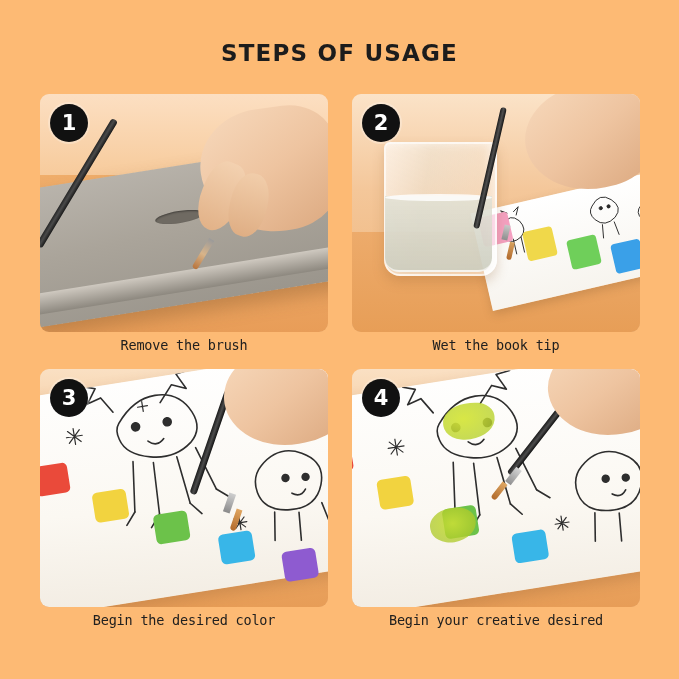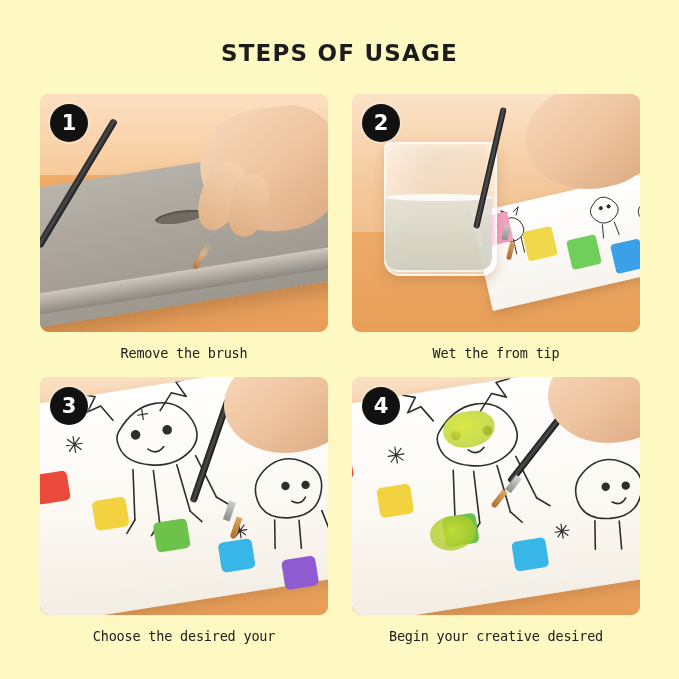--- a/index.html
+++ b/index.html
@@ -10,21 +10,21 @@
     width: 679px;
     height: 679px;
     background: #f5f4f2;
     font-family: "DejaVu Sans", sans-serif;
     overflow: hidden;
   }
   .page {
     position: relative;
     width: 679px;
     height: 679px;
-    background: #fef9c3;
+    background: #fdba74;
   }
   .title {
     position: absolute;
     top: 40px;
     left: 0;
     width: 679px;
     text-align: center;
     font-family: "DejaVu Sans", sans-serif;
     font-weight: bold;
     font-size: 23px;
@@ -47,21 +47,21 @@
   }
   .photo {
     position: relative;
     width: 288px;
     height: 238px;
     border-radius: 9px;
     overflow: hidden;
     background: #f2c18a;
   }
   .caption {
-    margin-top: 12px;
+    margin-top: 4px;
     text-align: center;
     font-family: "DejaVu Sans Mono", monospace;
     font-size: 13.5px;
     line-height: 19px;
     color: #21201f;
     letter-spacing: -0.2px;
   }
   .badge {
     position: absolute;
     top: 10px;
@@ -355,21 +355,21 @@
         <div class="p2-glass"></div>
         <div class="p2-water"></div>
         <div class="p2-water-line"></div>
         <div class="p2-brush"></div>
         <div class="p2-ferrule"></div>
         <div class="p2-tip"></div>
         <div class="hand p2-hand"></div>
         <div class="badge">2</div>
       </div>
       <div class="caption">
-        <div>Wet the from tip</div>
+        <div>Wet the book tip</div>
       </div>
     </div>
 
     <div class="cell">
       <div class="photo">
         <div class="p3-bg"></div>
         <div class="p3-table"></div>
 
         <div class="p3-paper">
           <svg class="line-art" viewBox="0 0 357 219">
@@ -405,21 +405,21 @@
           <div class="sw" style="left:74%; top:88%; background:#8e5bd0; transform:rotate(0deg);"></div>
         </div>
 
         <div class="p3-brush"></div>
         <div class="p3-ferrule"></div>
         <div class="p3-tip"></div>
         <div class="hand p3-hand"></div>
         <div class="badge">3</div>
       </div>
       <div class="caption">
-        <div>Choose the desired your</div>
+        <div>Begin the desired color</div>
       </div>
     </div>
 
     <div class="cell">
       <div class="photo">
         <div class="p3-bg"></div>
         <div class="p3-table"></div>
 
         <div class="p3-paper">
           <svg class="line-art" viewBox="0 0 357 219">

